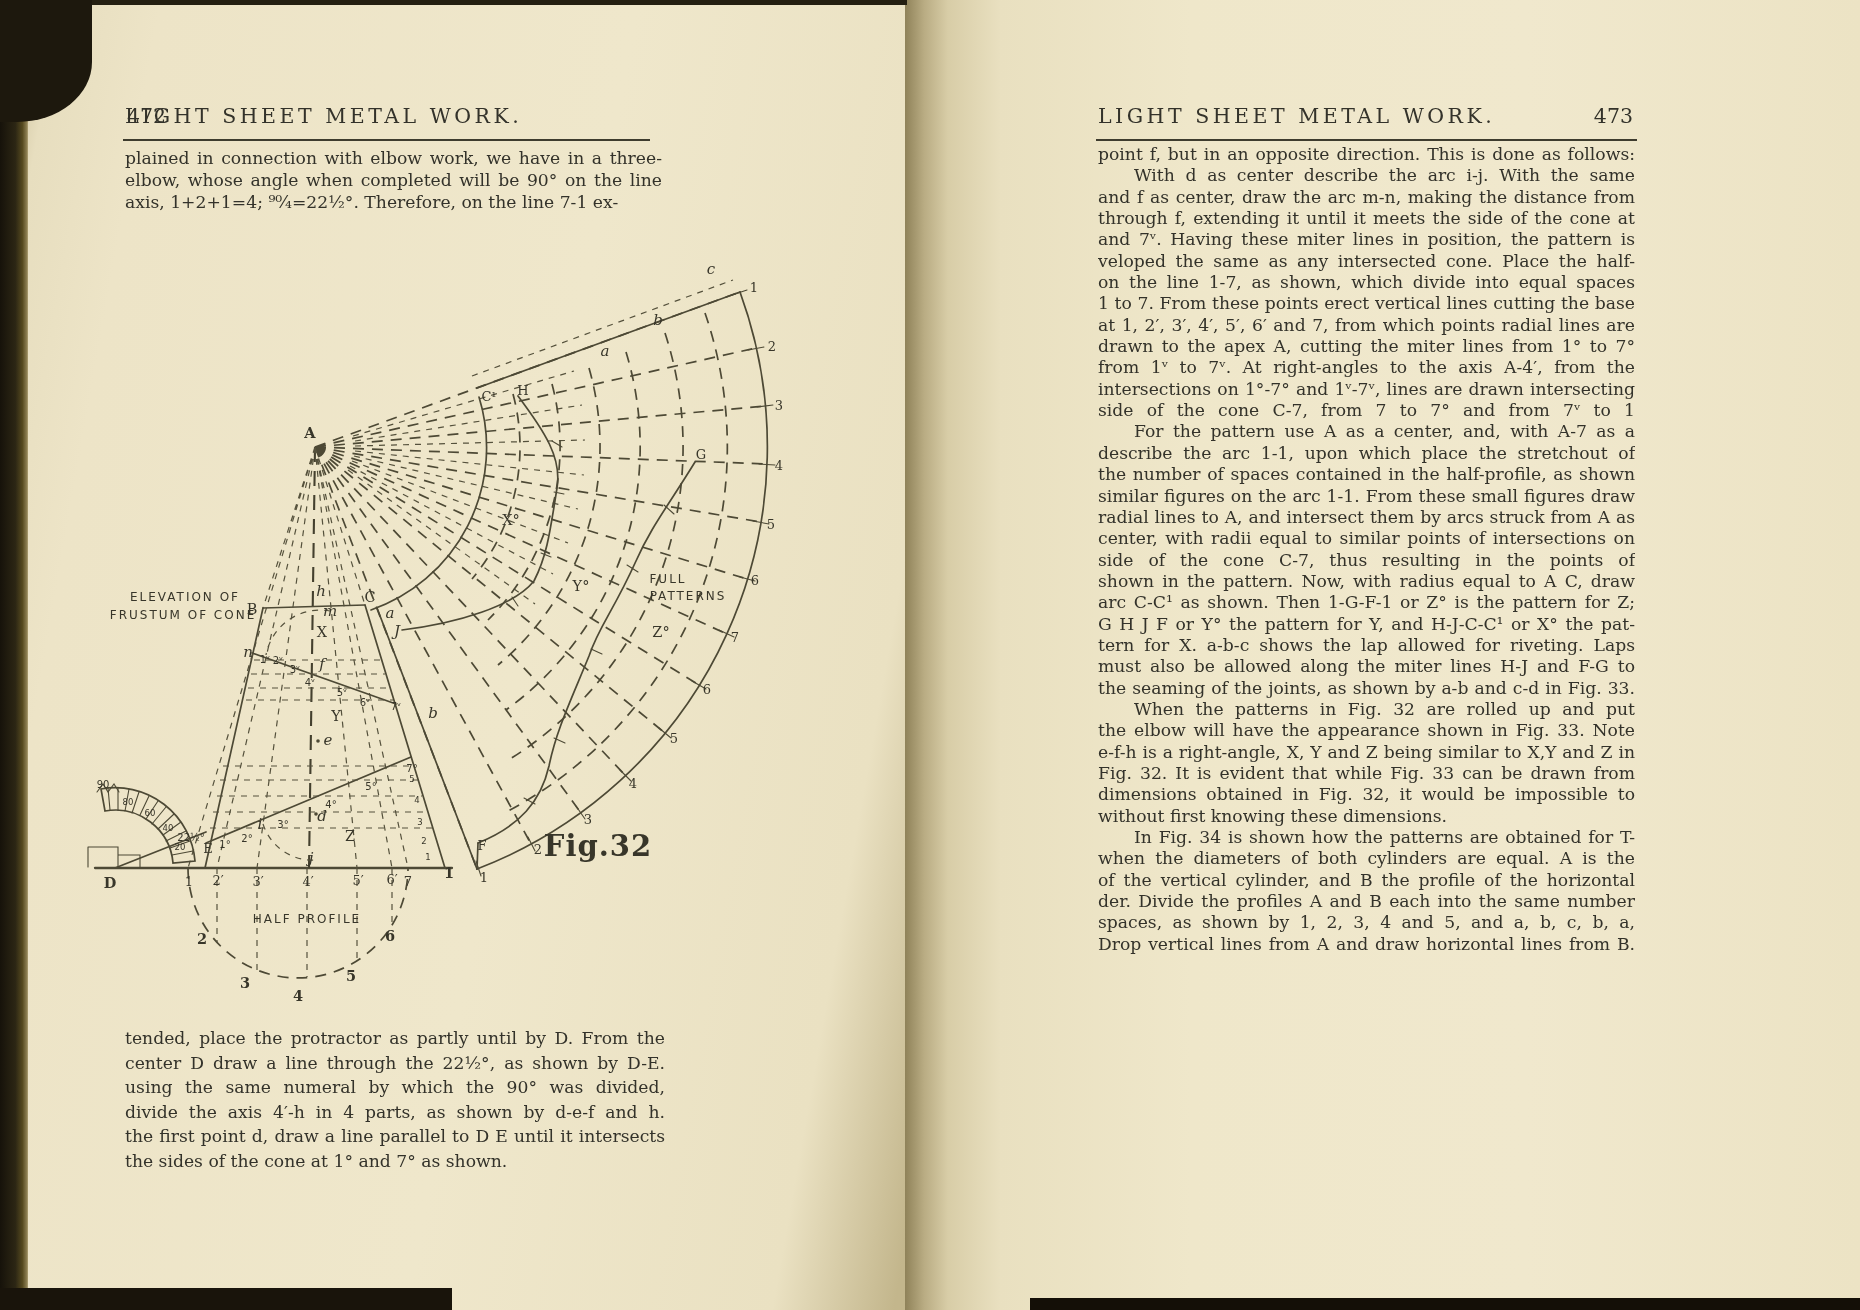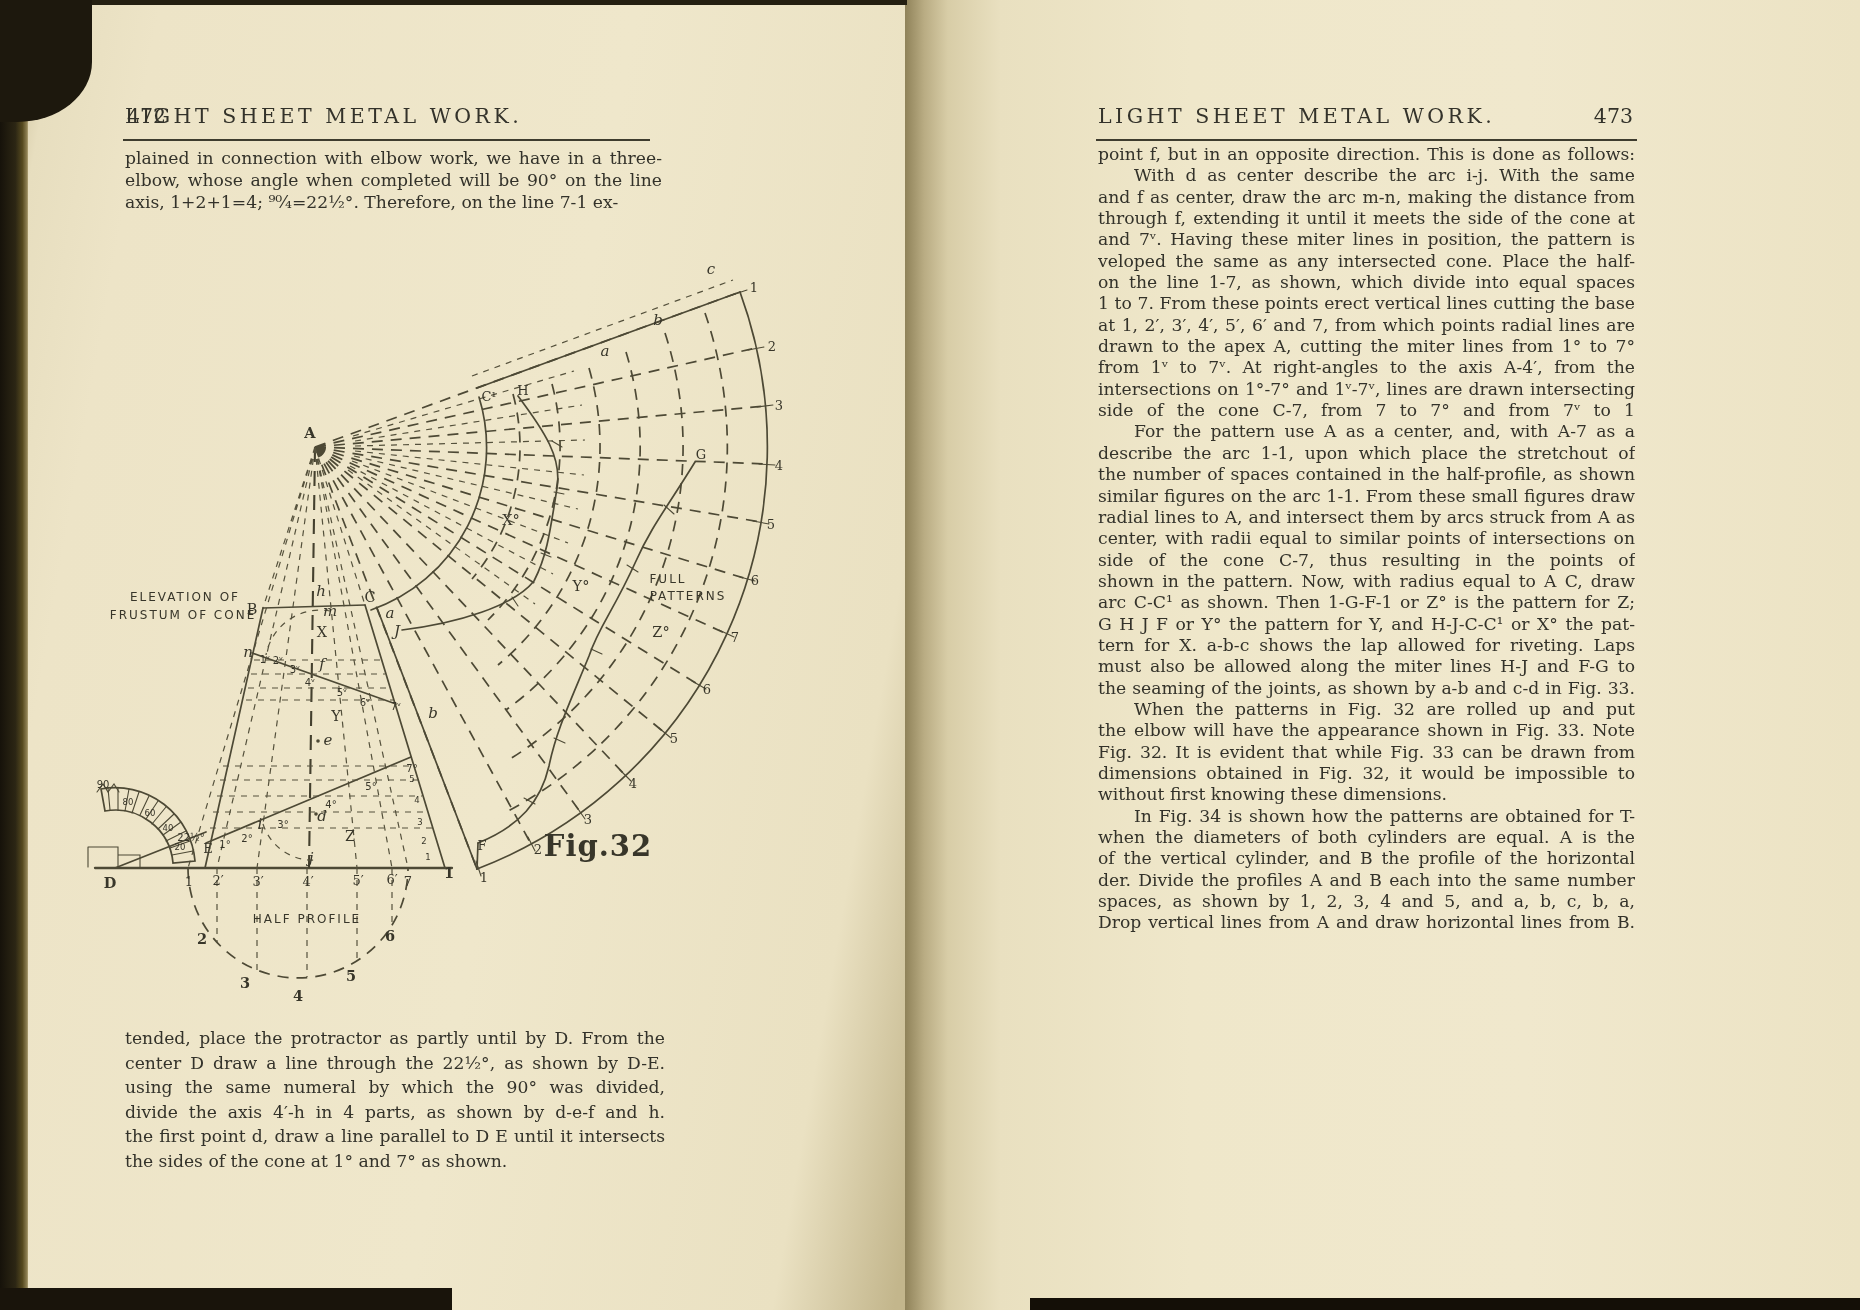--- a/index.html
+++ b/index.html
@@ -234,20 +234,21 @@
     <div class="tl">center, with radii equal to similar points of intersections on the</div>
     <div class="tl">side of the cone C-7, thus resulting in the points of intersections</div>
     <div class="tl">shown in the pattern.  Now, with radius equal to A C, draw the</div>
     <div class="tl">arc C-C¹ as shown.  Then 1-G-F-1 or Z° is the pattern for Z;</div>
     <div class="tl">G H J F or Y° the pattern for Y, and H-J-C-C¹ or X° the pat-</div>
     <div class="tl">tern for X.  a-b-c shows the lap allowed for riveting.  Laps</div>
     <div class="tl">must also be allowed along the miter lines H-J and F-G to allow</div>
     <div class="tl">the seaming of the joints, as shown by a-b and c-d in Fig. 33.</div>
     <div class="tl ind">When the patterns in Fig. 32 are rolled up and put together,</div>
     <div class="tl">the elbow will have the appearance shown in Fig. 33.  Note that</div>
+    <div class="tl">e-f-h is a right-angle, X, Y and Z being similar to X,Y and Z in</div>
     <div class="tl">Fig. 32.  It is evident that while Fig. 33 can be drawn from</div>
     <div class="tl">dimensions obtained in Fig. 32, it would be impossible to draw it</div>
     <div class="tl end">without first knowing these dimensions.</div>
     <div class="tl ind">In Fig. 34 is shown how the patterns are obtained for T-joints</div>
     <div class="tl">when the diameters of both cylinders are equal.  A is the profile</div>
     <div class="tl">of the vertical cylinder, and B the profile of the horizontal cylin-</div>
     <div class="tl">der.  Divide the profiles A and B each into the same number of</div>
     <div class="tl">spaces, as shown by 1, 2, 3, 4 and 5, and a, b, c, b, a, respectively.</div>
     <div class="tl">Drop vertical lines from A and draw horizontal lines from B.</div>
   </div>

